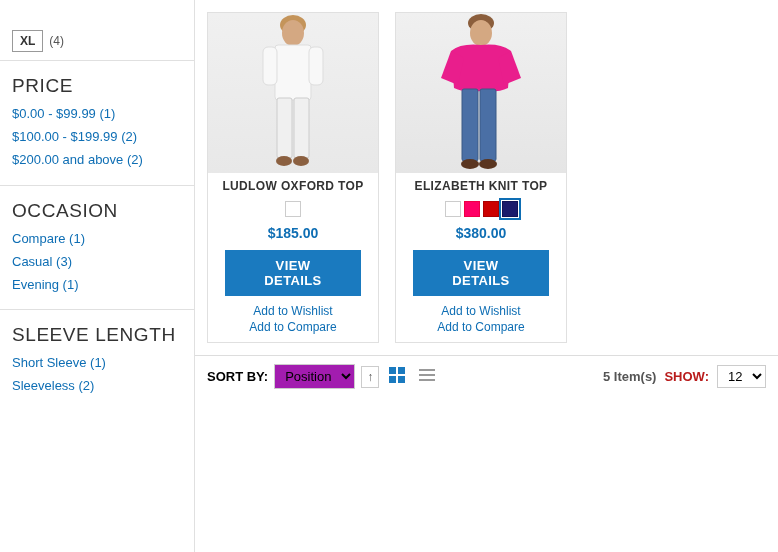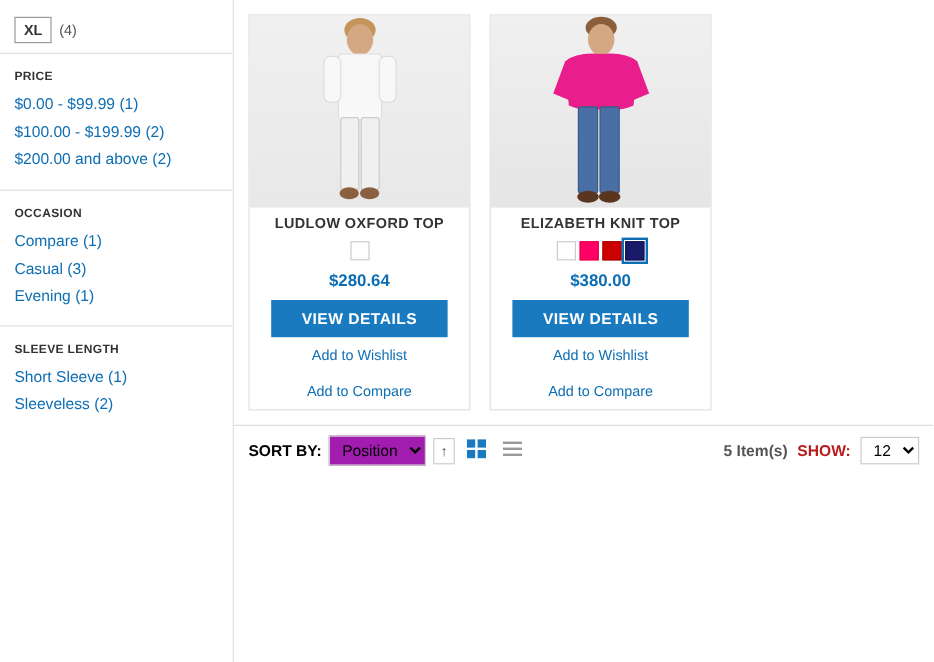--- a/index.html
+++ b/index.html
@@ -1,58 +1,58 @@
 <!DOCTYPE html>
 <html><head>
   <meta charset="utf-8">
   <style>
     * { box-sizing: border-box; margin: 0; padding: 0; }
     body { font-family: Arial, sans-serif; font-size: 13px; color: #333; background: #fff; width: 778px; height: 552px; overflow: hidden; }
 
     .container { display: flex; width: 778px; height: 552px; }
 
     
-    .sidebar { width: 195px; min-width: 195px; border-right: 1px solid #e0e0e0; padding: 8px 0; overflow-y: auto; }
+    .sidebar { width: 195px; min-width: 195px; border-right: 1px solid #e0e0e0; padding: 24px 0; overflow-y: auto; }
 
     .sidebar-size-row { display: flex; align-items: center; gap: 6px; padding: 6px 12px 4px 12px; }
     .size-box { border: 1px solid #999; padding: 3px 7px; font-size: 12px; font-weight: bold; cursor: pointer; background: #fff; }
     .size-count { font-size: 12px; color: #555; }
 
     .filter-section { padding: 10px 12px 6px 12px; }
-    .filter-title { font-size: 10px; font-weight: bold; color: #333; text-transform: uppercase; margin-bottom: 8px; letter-spacing: 0.03em; }
+    .filter-title { font-size: 19px; font-weight: normal; color: #333; text-transform: uppercase; margin-bottom: 8px; letter-spacing: 0.03em; }
 
     .filter-link { display: block; color: #0e6eb4; text-decoration: none; font-size: 13px; margin-bottom: 5px; line-height: 1.4; }
 
     .divider { border: none; border-top: 1px solid #e0e0e0; margin: 4px 0; }
 
     
     .main { flex: 1; display: flex; flex-direction: column; overflow: hidden; }
 
-    .product-card { width: 185px; border: 1px solid #e0e0e0; margin: 8px; padding: 0; display: flex; flex-direction: column; align-items: center; }
+    .product-card { width: 172px; border: 1px solid #e0e0e0; margin: 8px; padding: 0; display: flex; flex-direction: column; align-items: center; }
 
     
     .product-img-1 { width: 100%; height: 160px; background: linear-gradient(to bottom, #f0f0f0, #e8e8e8); display: flex; align-items: center; justify-content: center; position: relative; overflow: hidden; }
 
     
     .product-img-2 { width: 100%; height: 160px; background: linear-gradient(to bottom, #f0f0f0, #e5e5e5); display: flex; align-items: center; justify-content: center; position: relative; overflow: hidden; }
 
     .product-name { font-size: 12px; font-weight: bold; color: #333; text-align: center; padding: 6px 8px 4px; text-transform: uppercase; letter-spacing: 0.03em; }
 
     .color-swatches { display: flex; gap: 3px; margin: 4px 0; align-items: center; justify-content: center; }
     .swatch { width: 16px; height: 16px; border: 1px solid #ccc; cursor: pointer; }
     .swatch.white { background: #fff; }
     .swatch.pink { background: #f06; border-color: #e04; }
     .swatch.red { background: #cc0000; border-color: #aa0000; }
     .swatch.navy { background: #1a1a6b; border-color: #111155; outline: 2px solid #0e6eb4; outline-offset: 1px; }
 
     .product-price { font-size: 14px; color: #0e6eb4; font-weight: bold; margin: 4px 0; }
 
     .view-details-btn { background: #1a7abf; color: #fff; border: none; padding: 8px 20px; font-size: 13px; font-weight: bold; cursor: pointer; margin: 5px 0; width: 80%; text-transform: uppercase; letter-spacing: 0.03em; }
 
-    .product-links { display: flex; flex-direction: column; align-items: center; margin: 3px 0 8px; gap: 16px; }
+    .product-links { display: flex; flex-direction: column; align-items: center; margin: 3px 0 8px; gap: 2px; }
     .product-link { color: #0e6eb4; text-decoration: none; font-size: 12px; cursor: pointer; }
 
     
     .sort-bar { border-top: 1px solid #ddd; padding: 8px 12px; display: flex; align-items: center; justify-content: space-between; background: #fff; }
     .sort-left { display: flex; align-items: center; gap: 6px; }
     .sort-label { font-size: 13px; font-weight: bold; text-transform: uppercase; color: #000000; }
     .sort-select { border: 1px solid #ccc; padding: 3px 6px; font-size: 13px; cursor: pointer; background: #a21caf; }
     .sort-asc-btn { background: none; border: 1px solid #ccc; padding: 3px 5px; cursor: pointer; font-size: 12px; color: #555; }
 
     .sort-right { display: flex; align-items: center; gap: 8px; }
@@ -141,21 +141,21 @@
             <rect x="41" y="85" width="15" height="60" rx="2" fill="#f0f0f0" stroke="#ccc" stroke-width="1"></rect>
 
             <ellipse cx="31" cy="148" rx="8" ry="5" fill="#8b6040"></ellipse>
             <ellipse cx="48" cy="148" rx="8" ry="5" fill="#8b6040"></ellipse>
           </svg>
         </div>
         <div class="product-name">LUDLOW OXFORD TOP</div>
         <div class="color-swatches">
           <div class="swatch white"></div>
         </div>
-        <div class="product-price">$280.64</div>
+        <div class="product-price">$185.00</div>
         <button class="view-details-btn">VIEW DETAILS</button>
         <div class="product-links">
           <a class="product-link">Add to Wishlist</a>
           <a class="product-link">Add to Compare</a>
         </div>
       </div>
 
       <div class="product-card">
         <div class="product-img-2">
 

